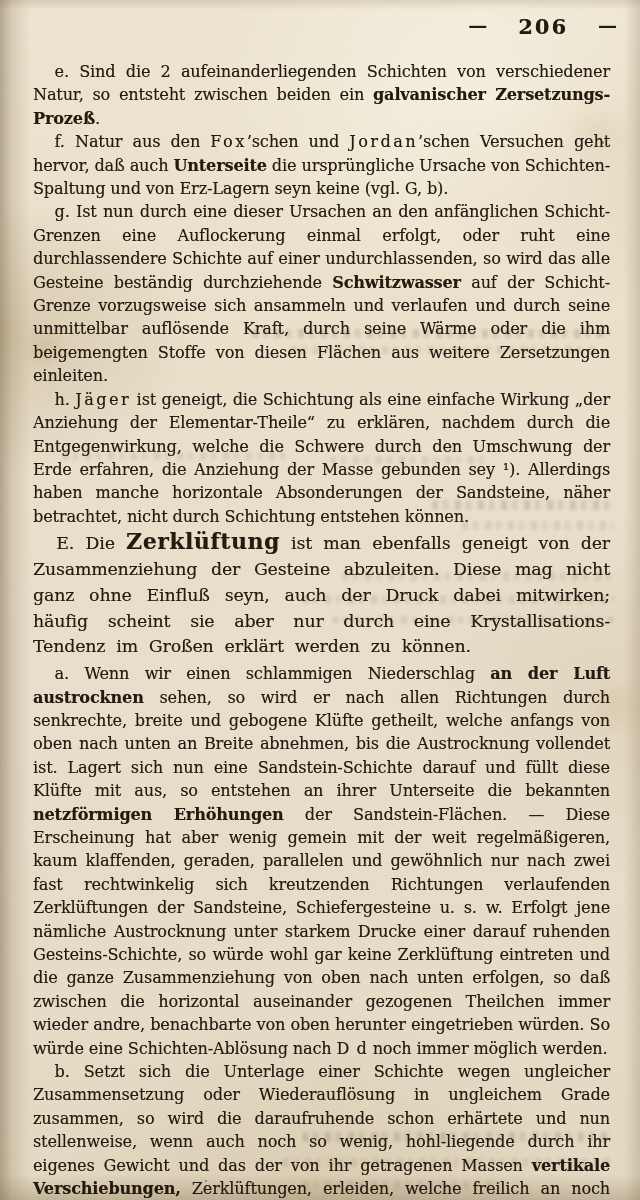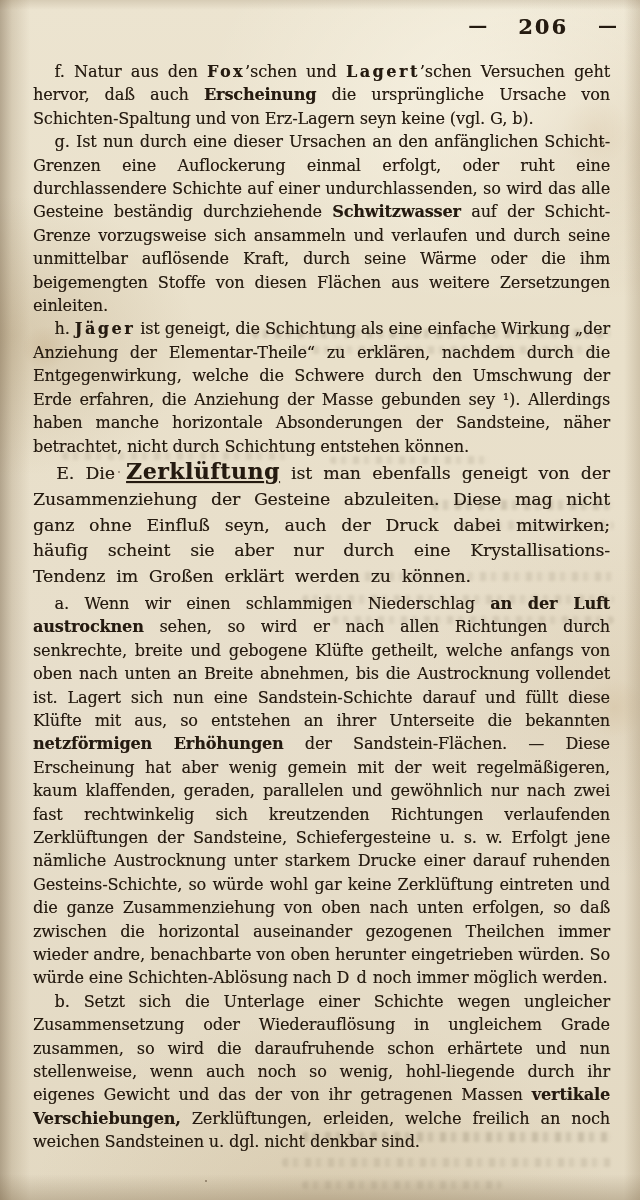--- a/index.html
+++ b/index.html
@@ -39,25 +39,25 @@
   .body{
     position:absolute;left:33px;top:60px;width:577px;
     color:#241a10;
     font-size:16px;line-height:23.4px;
     letter-spacing:-0.1px;
     text-align:justify;
     text-shadow:.25px .25px 0 rgba(40,25,10,.5);
   }
   .body p{margin:0;text-indent:1.35em;}
   .b{font-weight:bold;}
-  .sp{letter-spacing:2.5px;font-weight:bold;}
+  .sp{letter-spacing:2.5px;}
   .ant{letter-spacing:1px;}
   .supref{font-weight:normal;}
   p.section{font-size:17.3px;line-height:25.8px;word-spacing:5.5px;margin:1px 0 2px 0;}
-  p.section .bigbold{font-weight:bold;font-size:22px;letter-spacing:.5px;text-decoration:underline;}
+  p.section .bigbold{font-weight:bold;font-size:22px;letter-spacing:.5px;}
 
   .bleed{position:absolute;filter:blur(1.4px);border-radius:4px;
     background:repeating-linear-gradient(90deg, rgba(116,104,80,.50) 0 6px, rgba(116,104,80,.05) 6px 11px, rgba(116,104,80,.38) 11px 16px, rgba(116,104,80,.04) 16px 23px);}
   .bleed.faint{opacity:.45;}
   .bleed.vfaint{opacity:.30;}
   .speck{position:absolute;background:rgba(70,52,32,.55);border-radius:50%;}
 </style>
 </head>
 <body>
 
@@ -85,22 +85,23 @@
   <div class="speck" style="left:118px;top:471px;width:2px;height:2px;"></div>
   <div class="speck" style="left:560px;top:905px;width:2px;height:3px;"></div>
   <div class="speck" style="left:205px;top:1180px;width:2px;height:2px;"></div>
 
   <div class="header">
     <span class="dash">—</span><span class="pagenum">206</span><span class="dash">—</span>
   </div>
 
   <div class="body">
 
+    <p><span>e. Sind die 2 aufeinanderliegenden Schichten von verschiedener Natur, so entsteht zwischen beiden ein </span><span class="b">galvanischer Zersetzungs-Prozeß</span><span>.</span></p>
 
-    <p><span>f. Natur aus den </span><span class="sp">Fox</span><span>’schen und </span><span class="sp">Lagert</span><span>’schen Versuchen geht hervor, daß auch </span><span class="b">Erscheinung</span><span> die ursprüngliche Ursache von Schichten-Spaltung und von Erz-Lagern seyn keine (vgl. G, b).</span></p>
+    <p><span>f. Natur aus den </span><span class="sp">Fox</span><span>’schen und </span><span class="sp">Jordan</span><span>’schen Versuchen geht hervor, daß auch </span><span class="b">Unterseite</span><span> die ursprüngliche Ursache von Schichten-Spaltung und von Erz-Lagern seyn keine (vgl. G, b).</span></p>
 
     <p><span>g. Ist nun durch eine dieser Ursachen an den anfänglichen Schicht-Grenzen eine Auflockerung einmal erfolgt, oder ruht eine durchlassendere Schichte auf einer undurchlassenden, so wird das alle Gesteine beständig durchziehende </span><span class="b">Schwitzwasser</span><span> auf der Schicht-Grenze vorzugsweise sich ansammeln und verlaufen und durch seine unmittelbar auflösende Kraft, durch seine Wärme oder die ihm beigemengten Stoffe von diesen Flächen aus weitere Zersetzungen einleiten.</span></p>
 
     <p><span>h. </span><span class="sp">Jäger</span><span> ist geneigt, die Schichtung als eine einfache Wirkung „der Anziehung der Elementar-Theile“ zu erklären, nachdem durch die Entgegenwirkung, welche die Schwere durch den Umschwung der Erde erfahren, die Anziehung der Masse gebunden sey </span><span class="supref">¹)</span><span>. Allerdings haben manche horizontale Absonderungen der Sandsteine, näher betrachtet, nicht durch Schichtung entstehen können.</span></p>
 
     <p class="section"><span>E. Die </span><span class="bigbold">Zerklüftung</span><span> ist man ebenfalls geneigt von der Zusammenziehung der Gesteine abzuleiten. Diese mag nicht ganz ohne Einfluß seyn, auch der Druck dabei mitwirken; häufig scheint sie aber nur durch eine Krystallisations-Tendenz im Großen erklärt werden zu können.</span></p>
 
     <p><span>a. Wenn wir einen schlammigen Niederschlag </span><span class="b">an der Luft austrocknen</span><span> sehen, so wird er nach allen Richtungen durch senkrechte, breite und gebogene Klüfte getheilt, welche anfangs von oben nach unten an Breite abnehmen, bis die Austrocknung vollendet ist. Lagert sich nun eine Sandstein-Schichte darauf und füllt diese Klüfte mit aus, so entstehen an ihrer Unterseite die bekannten </span><span class="b">netzförmigen Erhöhungen</span><span> der Sandstein-Flächen. — Diese Erscheinung hat aber wenig gemein mit der weit regelmäßigeren, kaum klaffenden, geraden, parallelen und gewöhnlich nur nach zwei fast rechtwinkelig sich kreutzenden Richtungen verlaufenden Zerklüftungen der Sandsteine, Schiefergesteine u. s. w. Erfolgt jene nämliche Austrocknung unter starkem Drucke einer darauf ruhenden Gesteins-Schichte, so würde wohl gar keine Zerklüftung eintreten und die ganze Zusammenziehung von oben nach unten erfolgen, so daß zwischen die horizontal auseinander gezogenen Theilchen immer wieder andre, benachbarte von oben herunter eingetrieben würden. So würde eine Schichten-Ablösung nach </span><span class="ant">D d</span><span> noch immer möglich werden.</span></p>
 
     <p><span>b. Setzt sich die Unterlage einer Schichte wegen ungleicher Zusammensetzung oder Wiederauflösung in ungleichem Grade zusammen, so wird die daraufruhende schon erhärtete und nun stellenweise, wenn auch noch so wenig, hohl-liegende durch ihr eigenes Gewicht und das der von ihr getragenen Massen </span><span class="b">vertikale Verschiebungen,</span><span> Zerklüftungen, erleiden, welche freilich an noch weichen Sandsteinen u. dgl. nicht denkbar sind.</span></p>

